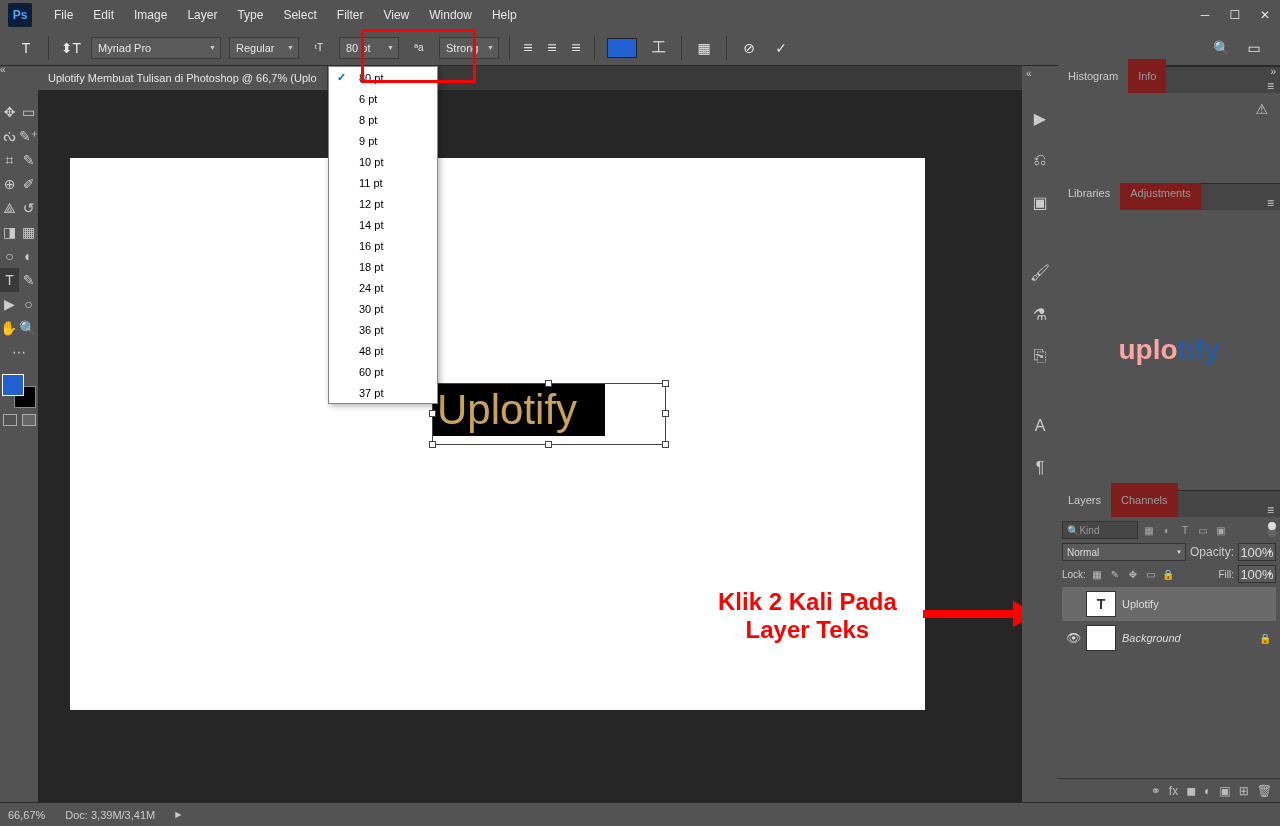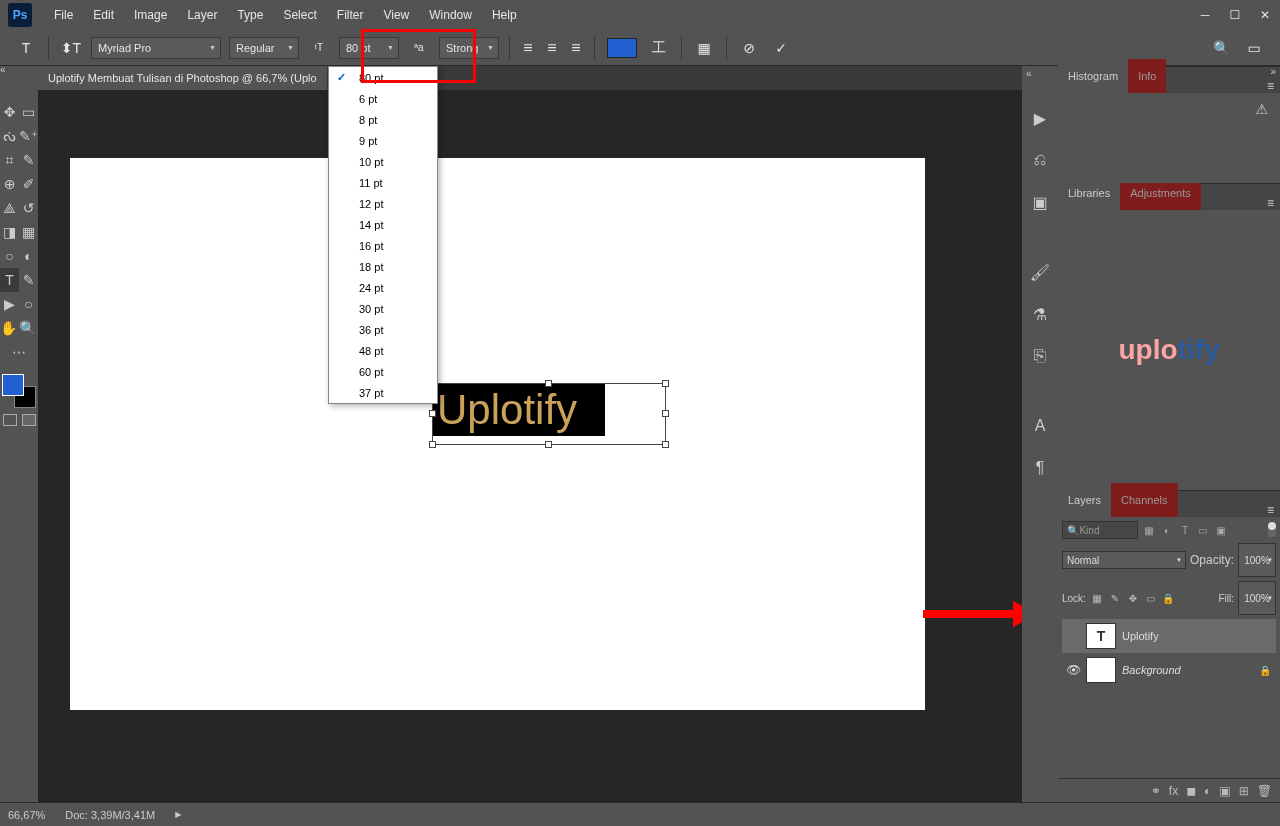--- a/index.html
+++ b/index.html
@@ -79,21 +79,21 @@
 .layers-body { padding:4px; }
 .layer-filter { display:flex; align-items:center; gap:4px; margin-bottom:4px; }
 .lf-search { flex:0 0 76px; height:18px; background:#464646; border:1px solid #333; color:#999; font-size:10px; padding:0 4px; display:flex; align-items:center; }
 .lf-icon { width:14px; height:14px; color:#aaa; font-size:10px; display:flex; align-items:center; justify-content:center; }
 .lf-toggle { width:8px; height:14px; background:#666; border-radius:3px; margin-left:auto; position:relative; }
 .lf-toggle::after { content:''; position:absolute; width:8px; height:8px; background:#ddd; border-radius:50%; top:-1px; left:0; }
 .blend-row { display:flex; align-items:center; gap:4px; margin-bottom:4px; }
 .blend-dd { width:124px; height:18px; background:#5a5a5a; border:1px solid #333; color:#ddd; font-size:10px; padding:0 4px; display:flex; align-items:center; position:relative; }
 .blend-dd::after { content:'▼'; font-size:6px; position:absolute; right:3px; }
 .opacity-lbl { font-size:12px; color:#ccc; margin-left:auto; }
-.opacity-val { width:38px; height:34px; background:#5a5a5a; border:1px solid #333; color:#ddd; font-size:10px; display:flex; align-items:center; justify-content:center; position:relative; }
+.opacity-val { width:38px; height:18px; background:#5a5a5a; border:1px solid #333; color:#ddd; font-size:13px; display:flex; align-items:center; justify-content:center; position:relative; }
 .opacity-val::after { content:'▼'; font-size:6px; position:absolute; right:2px; }
 .lock-row { display:flex; align-items:center; gap:4px; font-size:10px; color:#ccc; margin-bottom:4px; }
 .lock-icon { width:14px; height:14px; font-size:10px; display:flex; align-items:center; justify-content:center; color:#bbb; }
 .layer-item { height:34px; display:flex; align-items:center; gap:6px; padding:0 4px; }
 .layer-item.sel { background:#6a6a6a; }
 .eye { width:14px; text-align:center; color:#ddd; font-size:12px; }
 .layer-thumb { width:30px; height:26px; background:#fff; border:1px solid #333; display:flex; align-items:center; justify-content:center; color:#333; font-size:14px; font-weight:bold; }
 .layer-name { font-size:11px; color:#ddd; }
 .layer-name.italic { font-style:italic; }
 .layer-lock { margin-left:auto; color:#ccc; font-size:10px; }
@@ -249,20 +249,24 @@
       <div class="size-item">16 pt</div>
       <div class="size-item">18 pt</div>
       <div class="size-item">24 pt</div>
       <div class="size-item">30 pt</div>
       <div class="size-item">36 pt</div>
       <div class="size-item">48 pt</div>
       <div class="size-item">60 pt</div>
       <div class="size-item">37 pt</div>
     </div>
 
+    <div class="annotation" style="top:522px; left:680px;">
+      <div>Klik 2 Kali Pada</div>
+      <div>Layer Teks</div>
+    </div>
     <svg class="arrow" style="top:535px; left:885px;" width="115" height="26">
       <line x1="0" y1="13" x2="95" y2="13" stroke="red" stroke-width="8"></line>
       <polygon points="90,0 115,13 90,26" fill="red"></polygon>
     </svg>
   </div>
 
   <div class="right-col">
     <span class="tab-coll" style="position:static;align-self:flex-start;margin-left:4px;margin-top:-28px;margin-bottom:10px;">«</span>
     <div class="right-btn">▶</div>
     <div class="right-btn">⎌</div>

